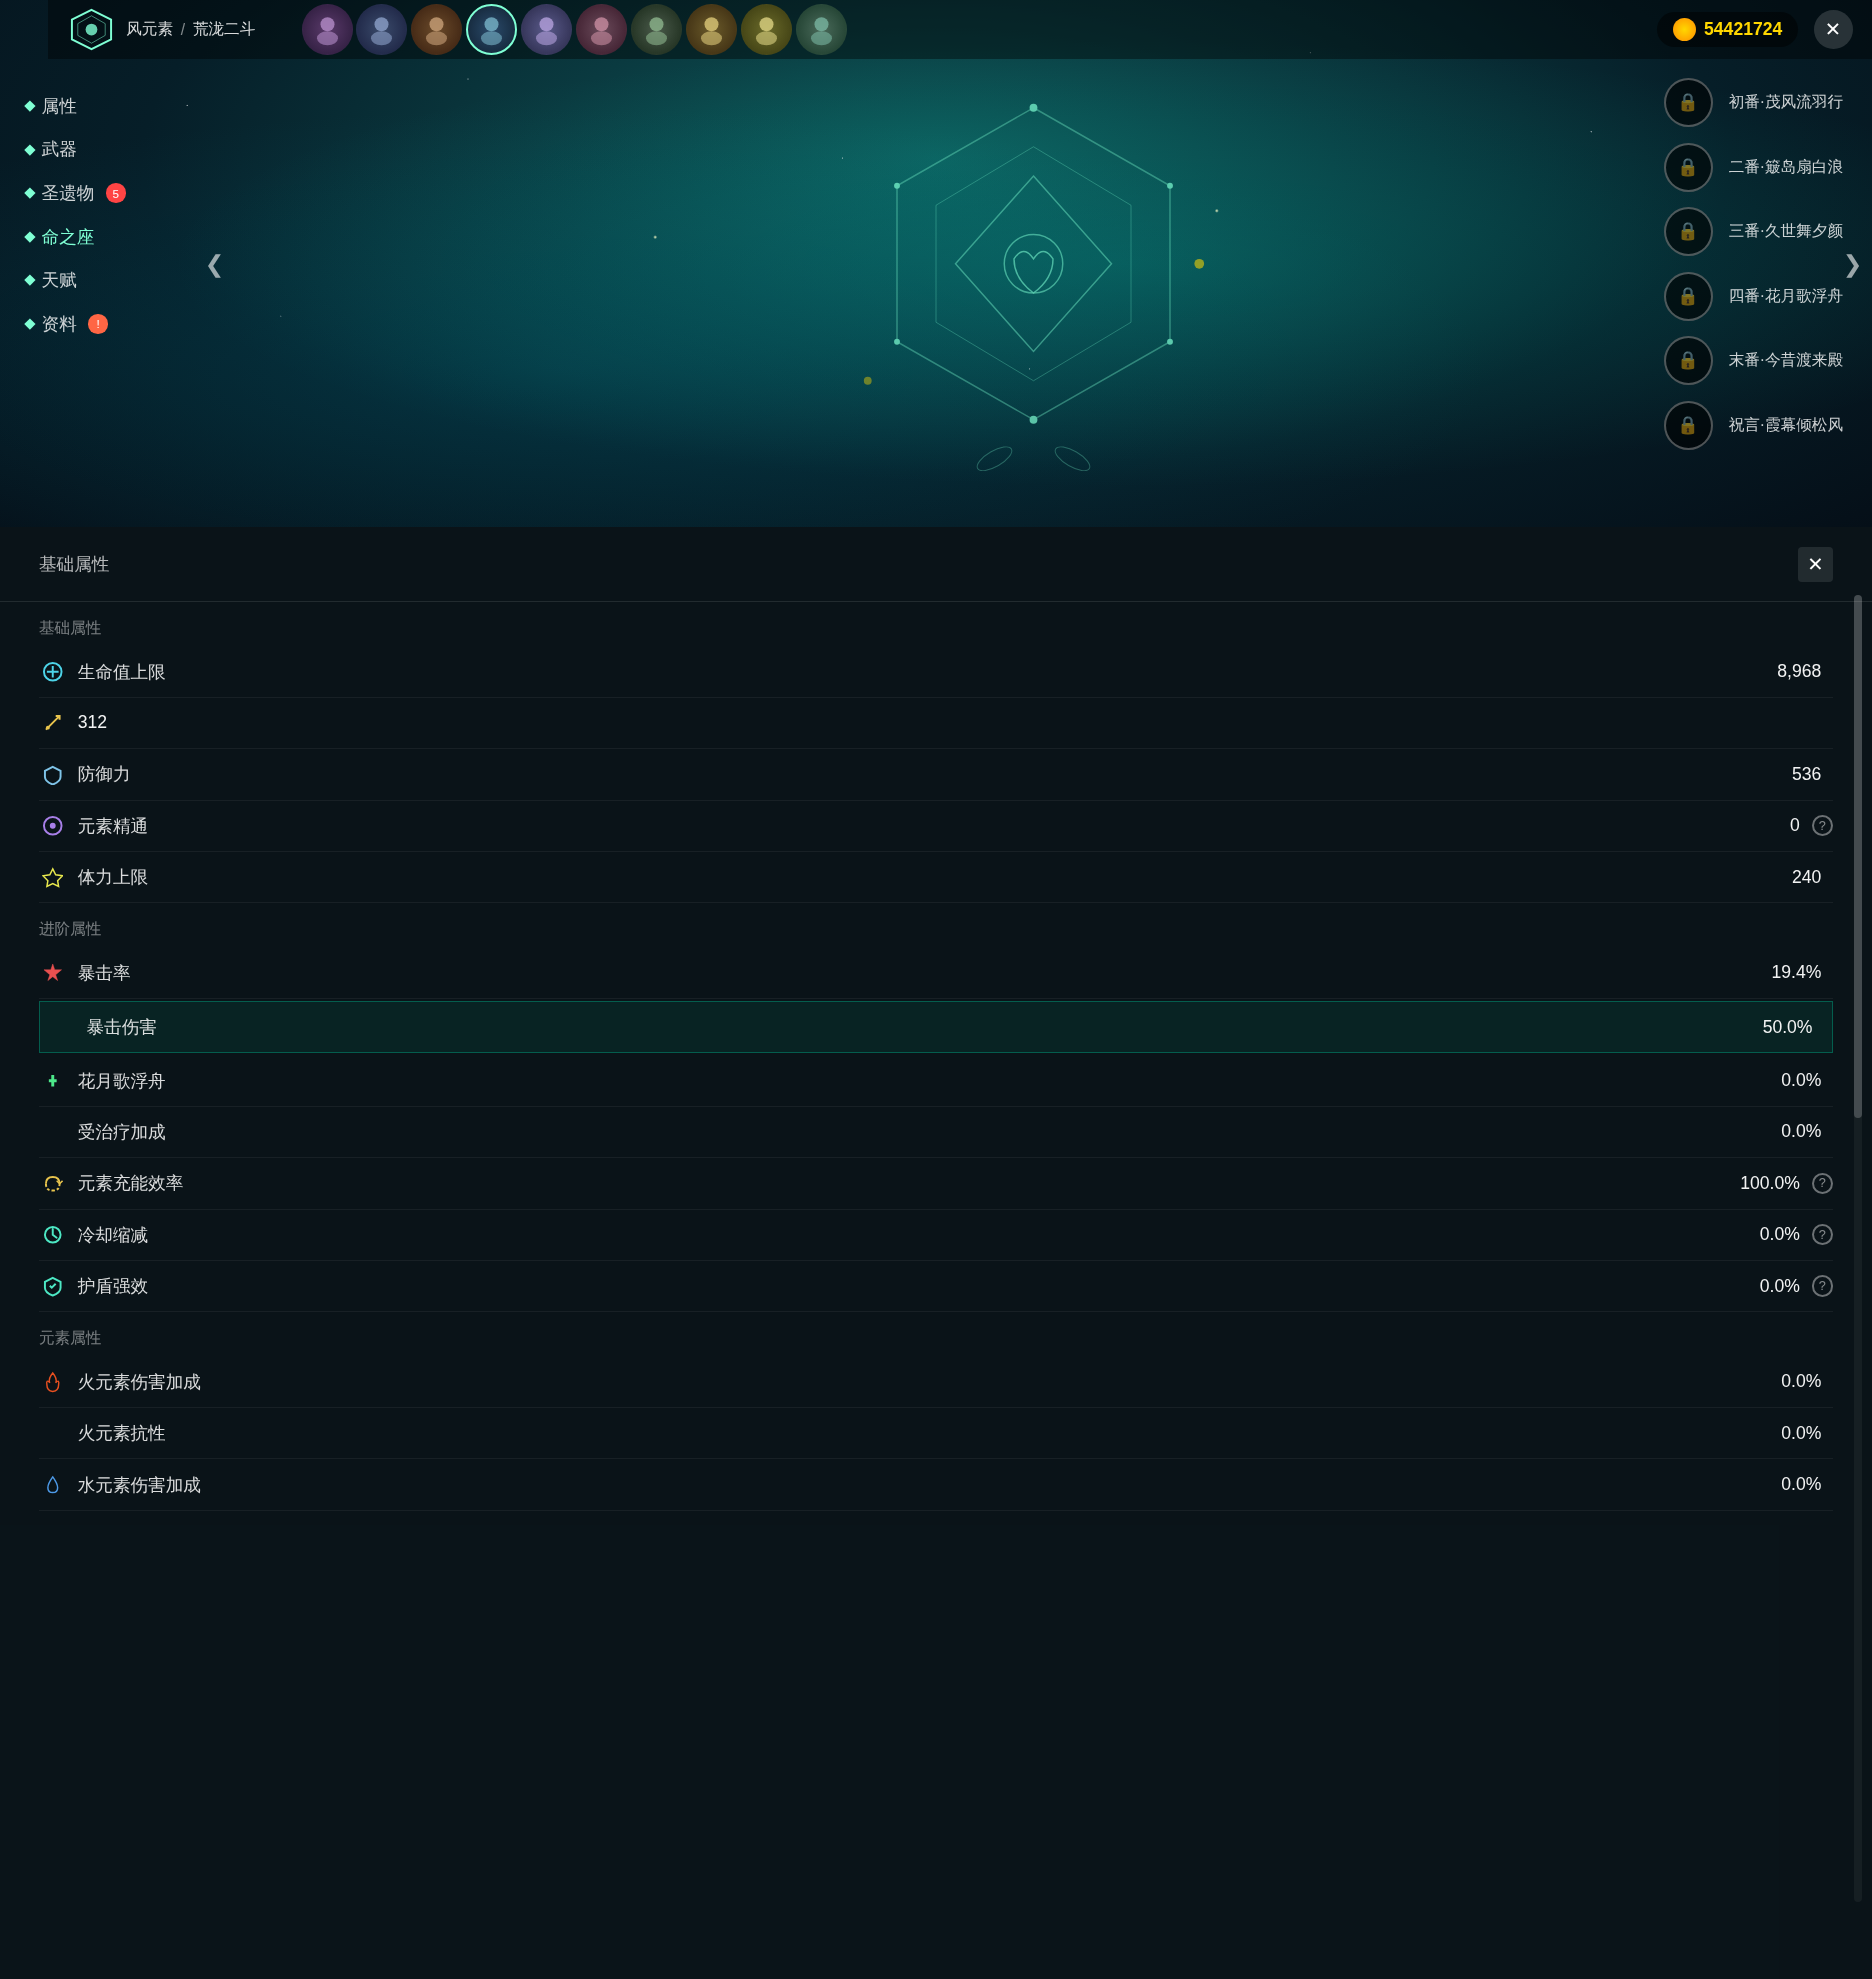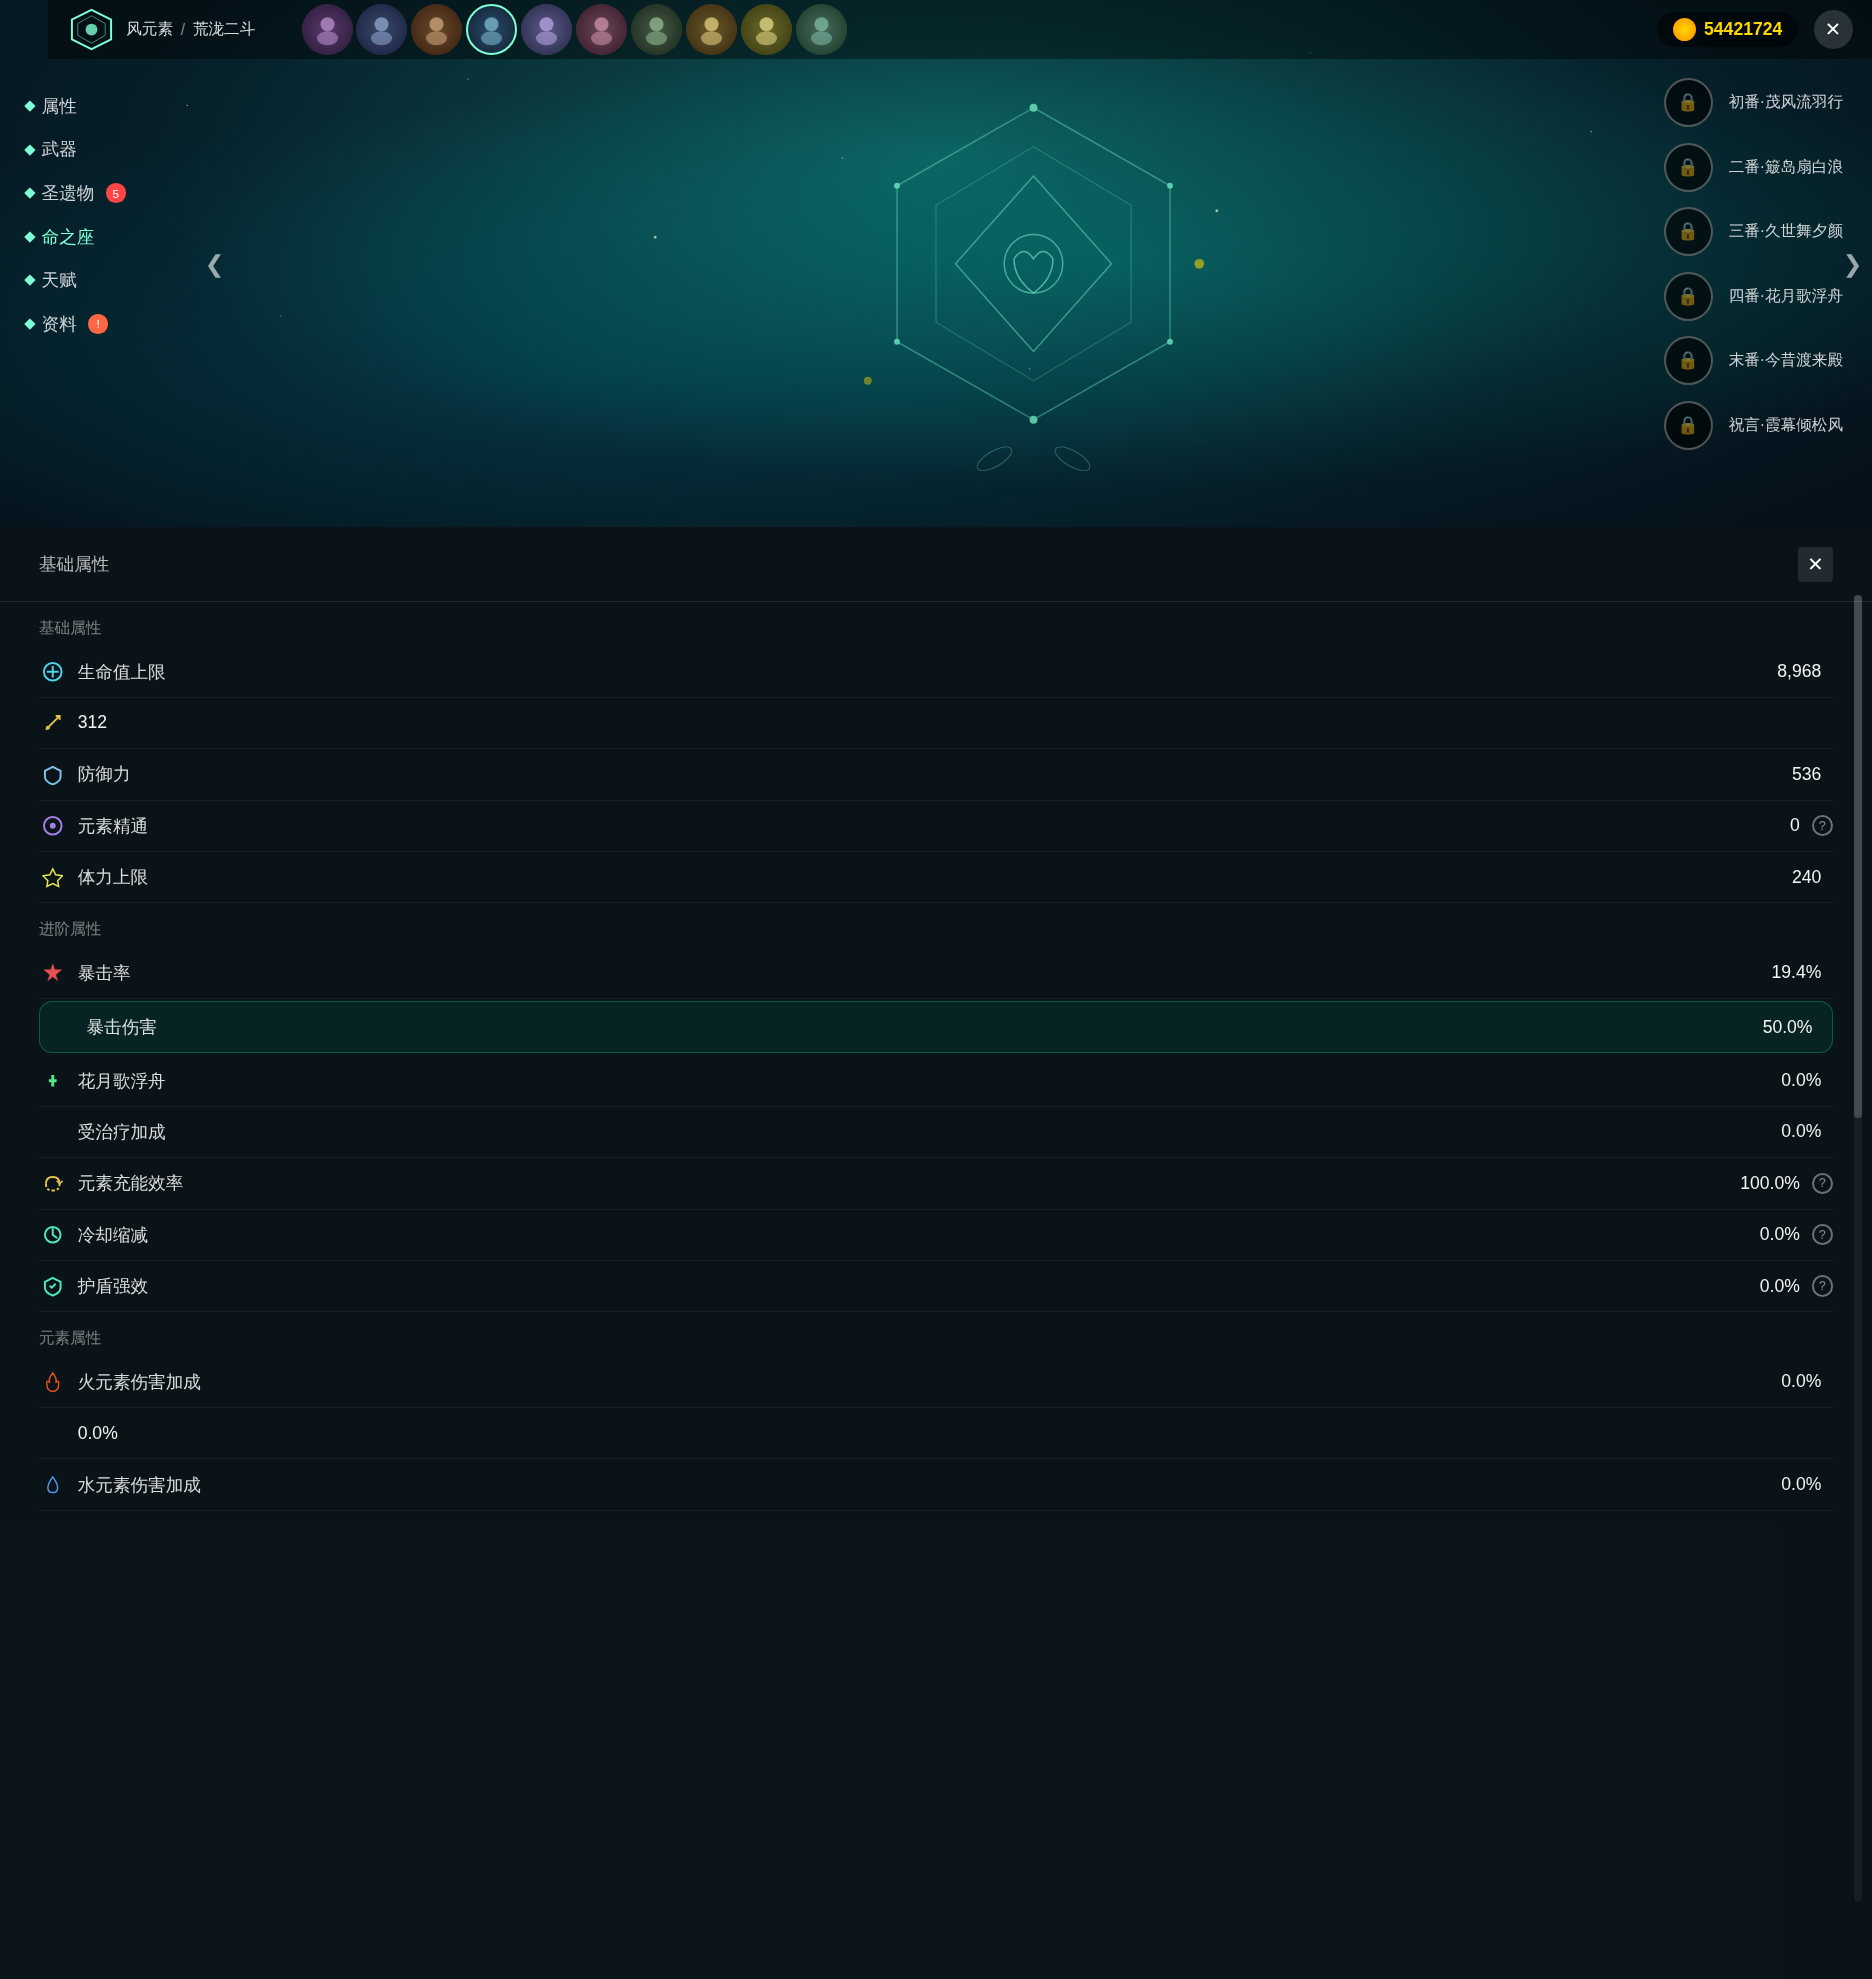--- a/index.html
+++ b/index.html
@@ -336,21 +336,21 @@
       display: flex;
       align-items: center;
       padding: 11.7px 0;
       border-bottom: 1px solid rgba(255,255,255,0.06);
       position: relative;
     }
 
     .stat-row.highlighted {
       background: rgba(0,180,140,0.1);
       border: 1px solid rgba(0,180,140,0.4);
-      border-radius: 13px;
+      border-radius: 0;
       padding: 11.7px 7.8px;
       margin: 2px 0;
     }
 
     .stat-icon {
       width: 27px;
       height: 27px;
       margin-right: 11.7px;
       display: flex;
       align-items: center;
@@ -743,20 +743,21 @@
         <svg width="21.5" height="21.5" viewBox="0 0 22 22">
             <path d="M11,2 Q16,8 14,12 Q18,8 17,14 Q17,20 11,21 Q5,20 5,14 Q4,8 8,12 Q6,8 11,2 Z" fill="none" stroke="#e85020" stroke-width="1.5"></path>
           </svg>
       </div>
       <span class="stat-name">火元素伤害加成</span>
       <span class="stat-value">0.0%</span>
     </div>
 
     <div class="stat-row">
       <div class="stat-icon"></div>
+      <span class="stat-name">火元素抗性</span>
       <span class="stat-value">0.0%</span>
     </div>
 
     <div class="stat-row">
       <div class="stat-icon">
         <svg width="21.5" height="21.5" viewBox="0 0 22 22">
             <path d="M11,3 Q16,10 16,14 Q16,19 11,19 Q6,19 6,14 Q6,10 11,3 Z" fill="none" stroke="#4d9ae8" stroke-width="1.5"></path>
           </svg>
       </div>
       <span class="stat-name">水元素伤害加成</span>

